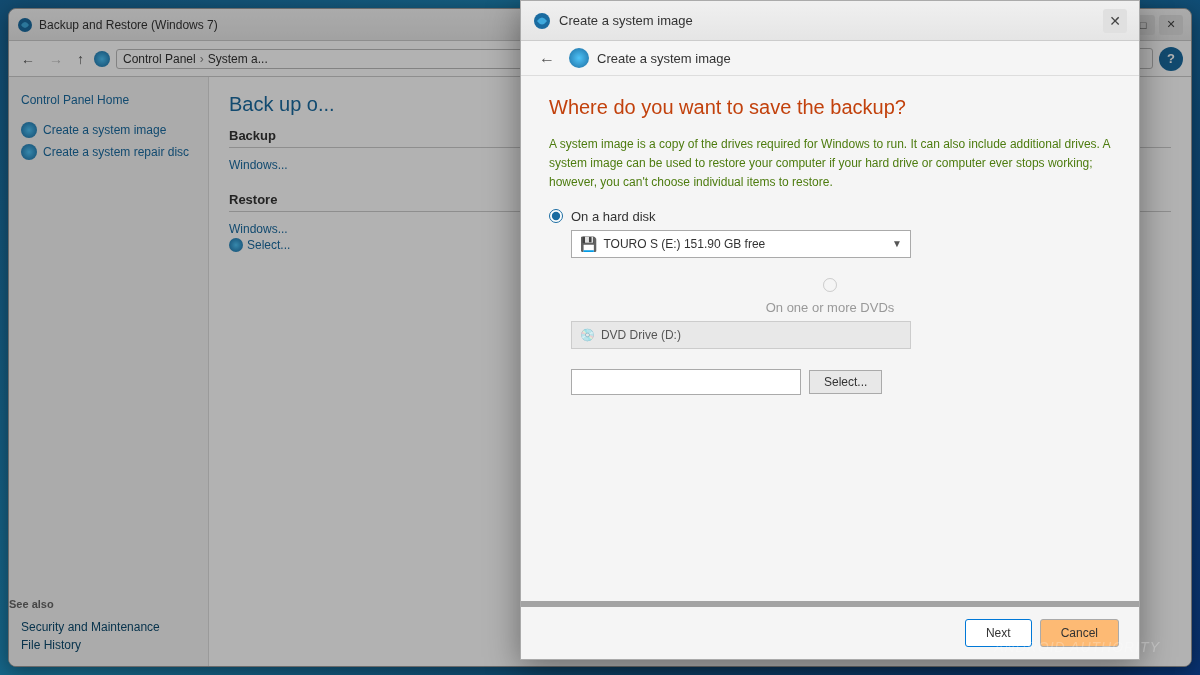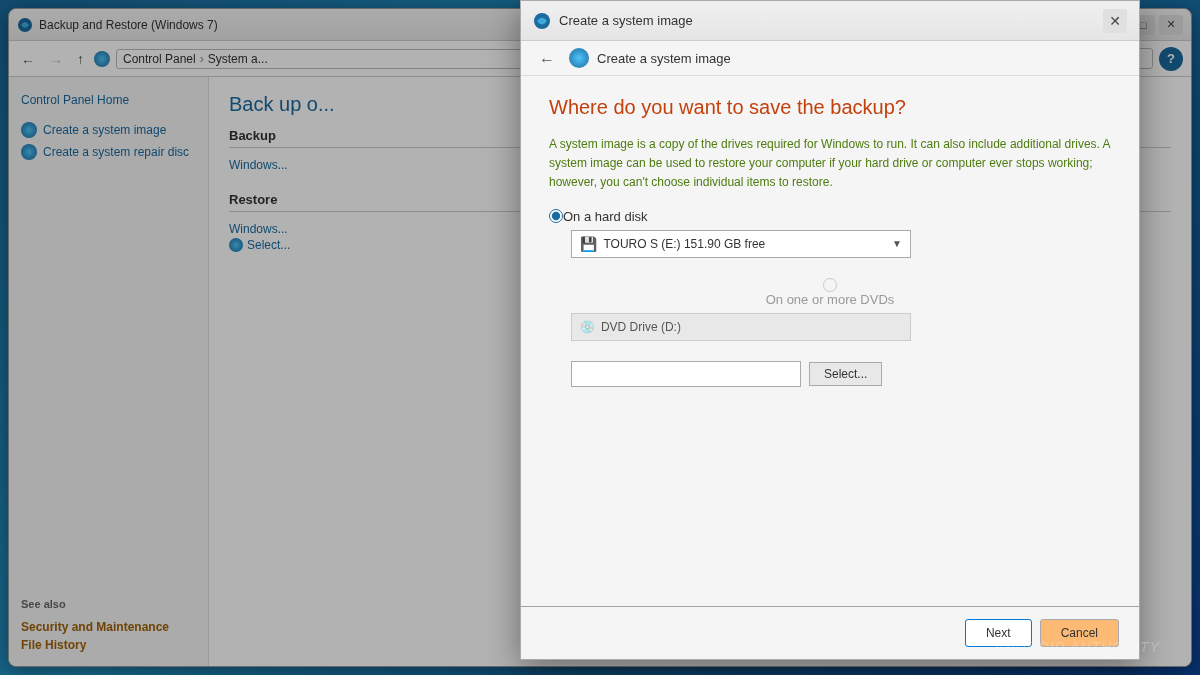--- a/index.html
+++ b/index.html
@@ -175,31 +175,30 @@
     }
     .sidebar-icon-globe {
       width: 16px;
       height: 16px;
       border-radius: 50%;
       background: radial-gradient(circle, #4fc3f7, #1a6ba0);
       flex-shrink: 0;
     }
     .sidebar-spacer { flex: 1; }
     .see-also {
-      padding: 8px 12px;
+      padding: 8px 0;
       font-size: 11px;
       color: #666;
       font-weight: 600;
     }
     .see-also-link {
       padding: 2px 12px;
       font-size: 12px;
-      color: #a16207;
-      cursor: pointer;
-      font-weight: bold;
+      color: #0c4a6e;
+      cursor: pointer;
     }
 
     
     .main-panel {
       flex: 1;
       background: #fff;
       padding: 16px 20px;
       overflow-y: auto;
       position: relative;
     }
@@ -343,20 +342,21 @@
       margin-bottom: 16px;
     }
 
     
     .radio-option {
       margin-bottom: 20px;
     }
     .radio-label {
       display: flex;
       align-items: center;
+      gap: 8px;
       font-size: 13px;
       color: #333;
       cursor: pointer;
       margin-bottom: 6px;
     }
     .radio-input {
       accent-color: #1a6ba0;
       width: 14px;
       height: 14px;
     }
@@ -418,21 +418,21 @@
       background: #e8e8e8;
       border: 1px solid #aaa;
       padding: 4px 14px;
       font-size: 12px;
       cursor: pointer;
       color: #333;
     }
 
     
     .dialog-footer {
-      border-top: 1px solid #a3a3a3;
+      border-top: 6px solid #a3a3a3;
       padding: 12px 20px;
       display: flex;
       justify-content: flex-end;
       gap: 8px;
       background: #f5f5f5;
     }
     .footer-btn {
       padding: 6px 20px;
       font-size: 12px;
       cursor: pointer;

